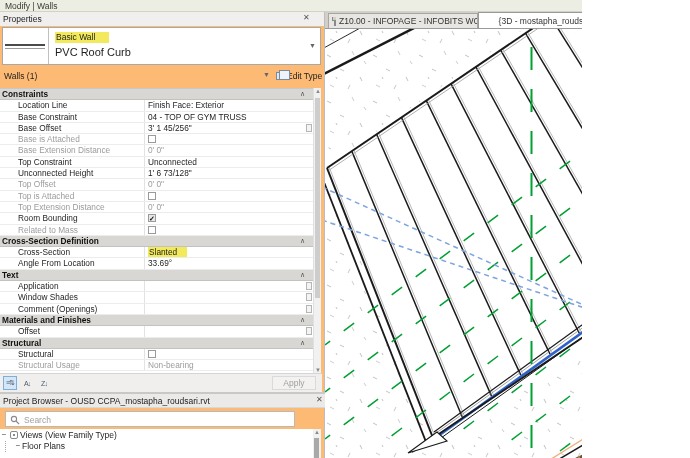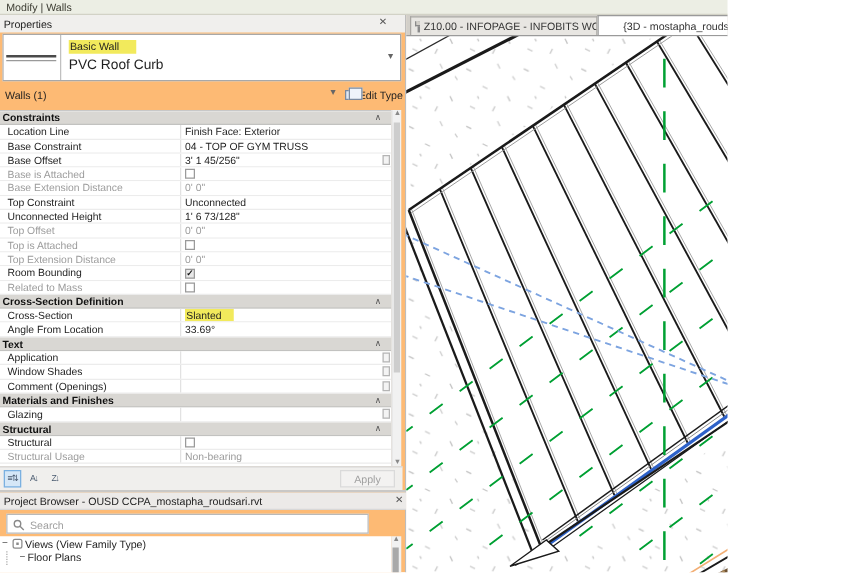--- a/index.html
+++ b/index.html
@@ -33,21 +33,21 @@
   #edit-type .ic{display:inline-block;width:9px;height:8px;border:1px solid #7a8aa0;background:#dfe7f2;position:relative;}
   #edit-type .ic:after{content:"";position:absolute;left:2px;top:-3px;width:9px;height:8px;border:1px solid #7a8aa0;background:#eef3fa;}
   #edit-type .lb{font-size:8.5px;color:#222;}
 
   
   #prop-grid{position:absolute;left:0;top:76px;width:313px;height:285px;background:#fff;border-top:1px solid #c8c8c8;overflow:hidden;}
   .sec-h{height:11.3px;background:#d9d7d3;border-bottom:1px solid #c2c2c0;display:flex;align-items:center;position:relative;}
   .sec-h .sl{font-weight:bold;font-size:8.3px;padding-left:2px;color:#111;}
   .sec-h .chev{position:absolute;right:8px;top:1px;font-size:7px;color:#555;}
   .p-row{height:11.3px;display:flex;border-bottom:1px solid #ececec;position:relative;background:#fff;}
-  .p-label{width:145px;padding-left:6px;border-right:1px solid #e2e2e2;overflow:hidden;white-space:nowrap;line-height:11px;font-size:8.3px;}
+  .p-label{width:145px;padding-left:18px;border-right:1px solid #e2e2e2;overflow:hidden;white-space:nowrap;line-height:11px;font-size:8.3px;}
   .p-val{flex:1;padding-left:3px;line-height:11px;white-space:nowrap;overflow:hidden;font-size:8.3px;position:relative;}
   .p-row.dis .p-label,.p-row.dis .p-val{color:#9c9c9c;}
   .hl{background:#f2ea5c;padding:0 10px 0 1px;}
   .cb{display:inline-block;width:8px;height:8px;border:1px solid #9a9a9a;background:#fff;margin-top:1px;font-size:7px;line-height:7px;text-align:center;color:#333;}
   .cb.on{background:#e8e8e8;color:#111;font-weight:bold;}
   .assoc{position:absolute;right:1px;top:1px;width:6px;height:8px;border:1px solid #b5b5b5;background:#f4f4f4;}
 
   
   #prop-scroll{position:absolute;left:313px;top:76px;width:8px;height:285px;background:#f1f1f1;border-left:1px solid #e0e0e0;}
   #prop-scroll .up{position:absolute;top:0;left:1px;font-size:6px;color:#888;}
@@ -211,21 +211,21 @@
         </div>
         <div class="p-row">
           <span class="p-label">Comment (Openings)</span>
           <div class="p-val"><span></span><span class="assoc"></span></div>
         </div>
         <div class="sec-h">
           <span class="sl">Materials and Finishes</span>
           <span class="chev">∧</span>
         </div>
         <div class="p-row">
-          <span class="p-label">Glazing</span>
+          <span class="p-label">Offset</span>
           <div class="p-val"><span></span><span class="assoc"></span></div>
         </div>
         <div class="sec-h">
           <span class="sl">Structural</span>
           <span class="chev">∧</span>
         </div>
         <div class="p-row">
           <span class="p-label">Structural</span>
           <div class="p-val"><span class="cb"></span></div>
         </div>

